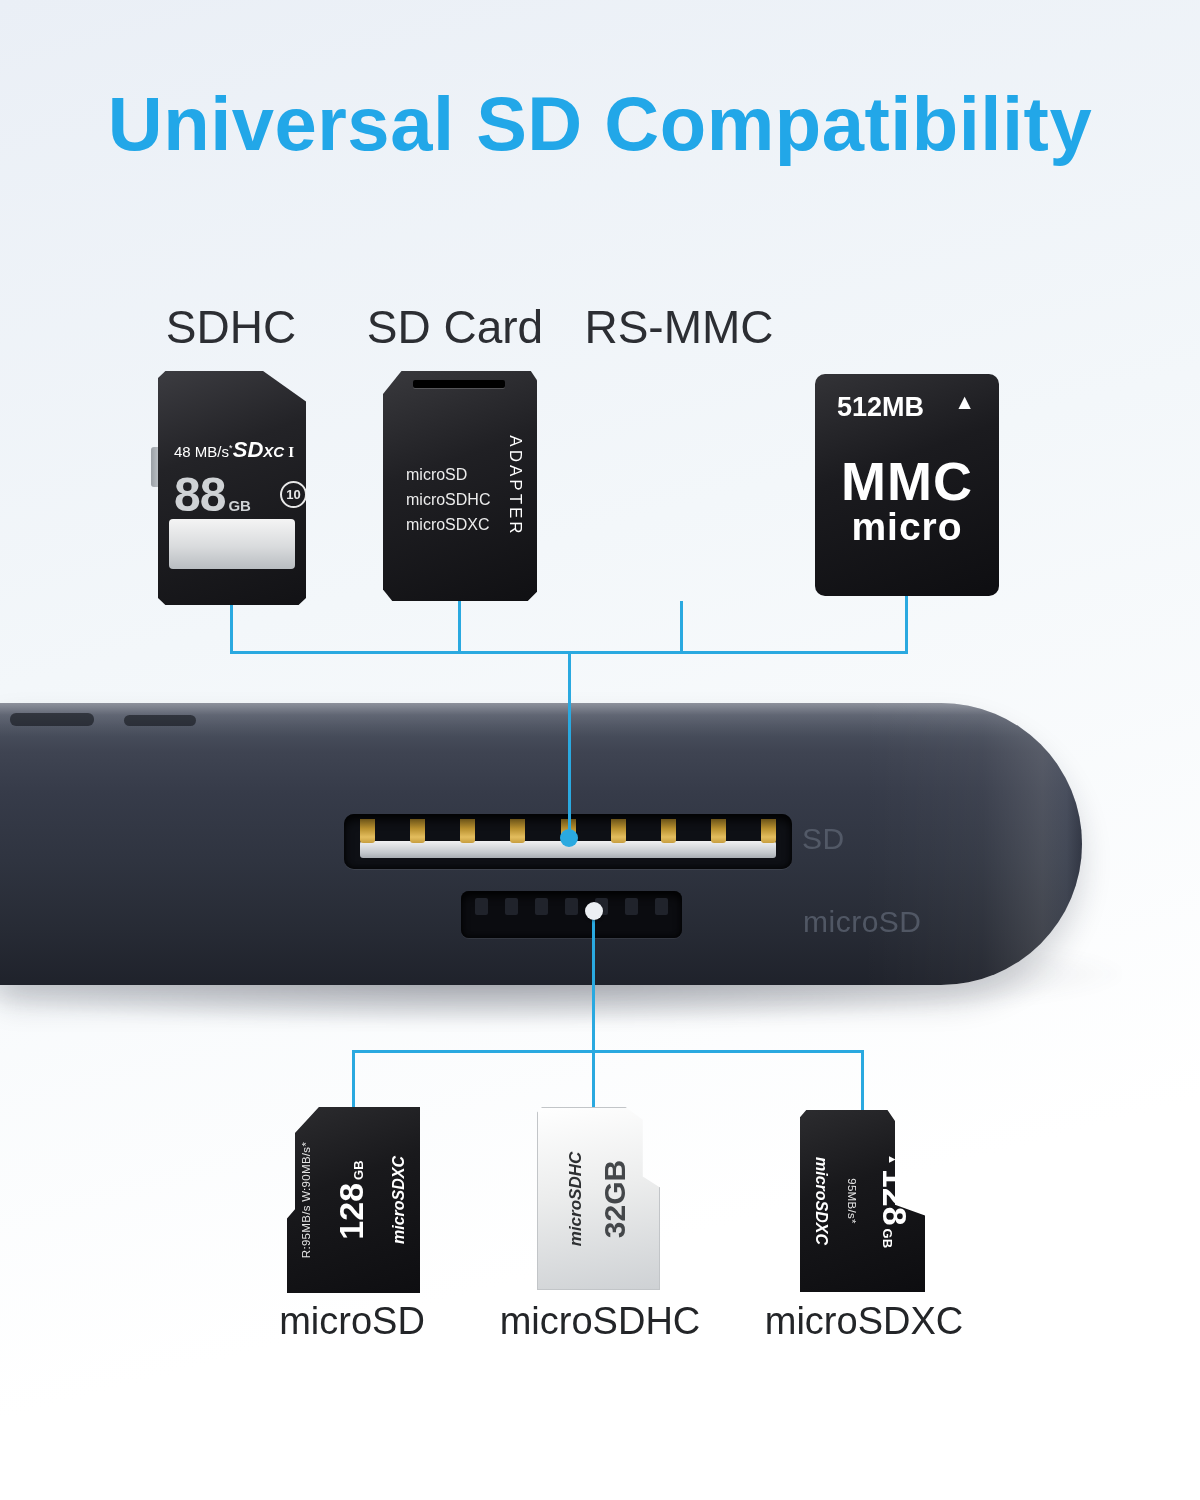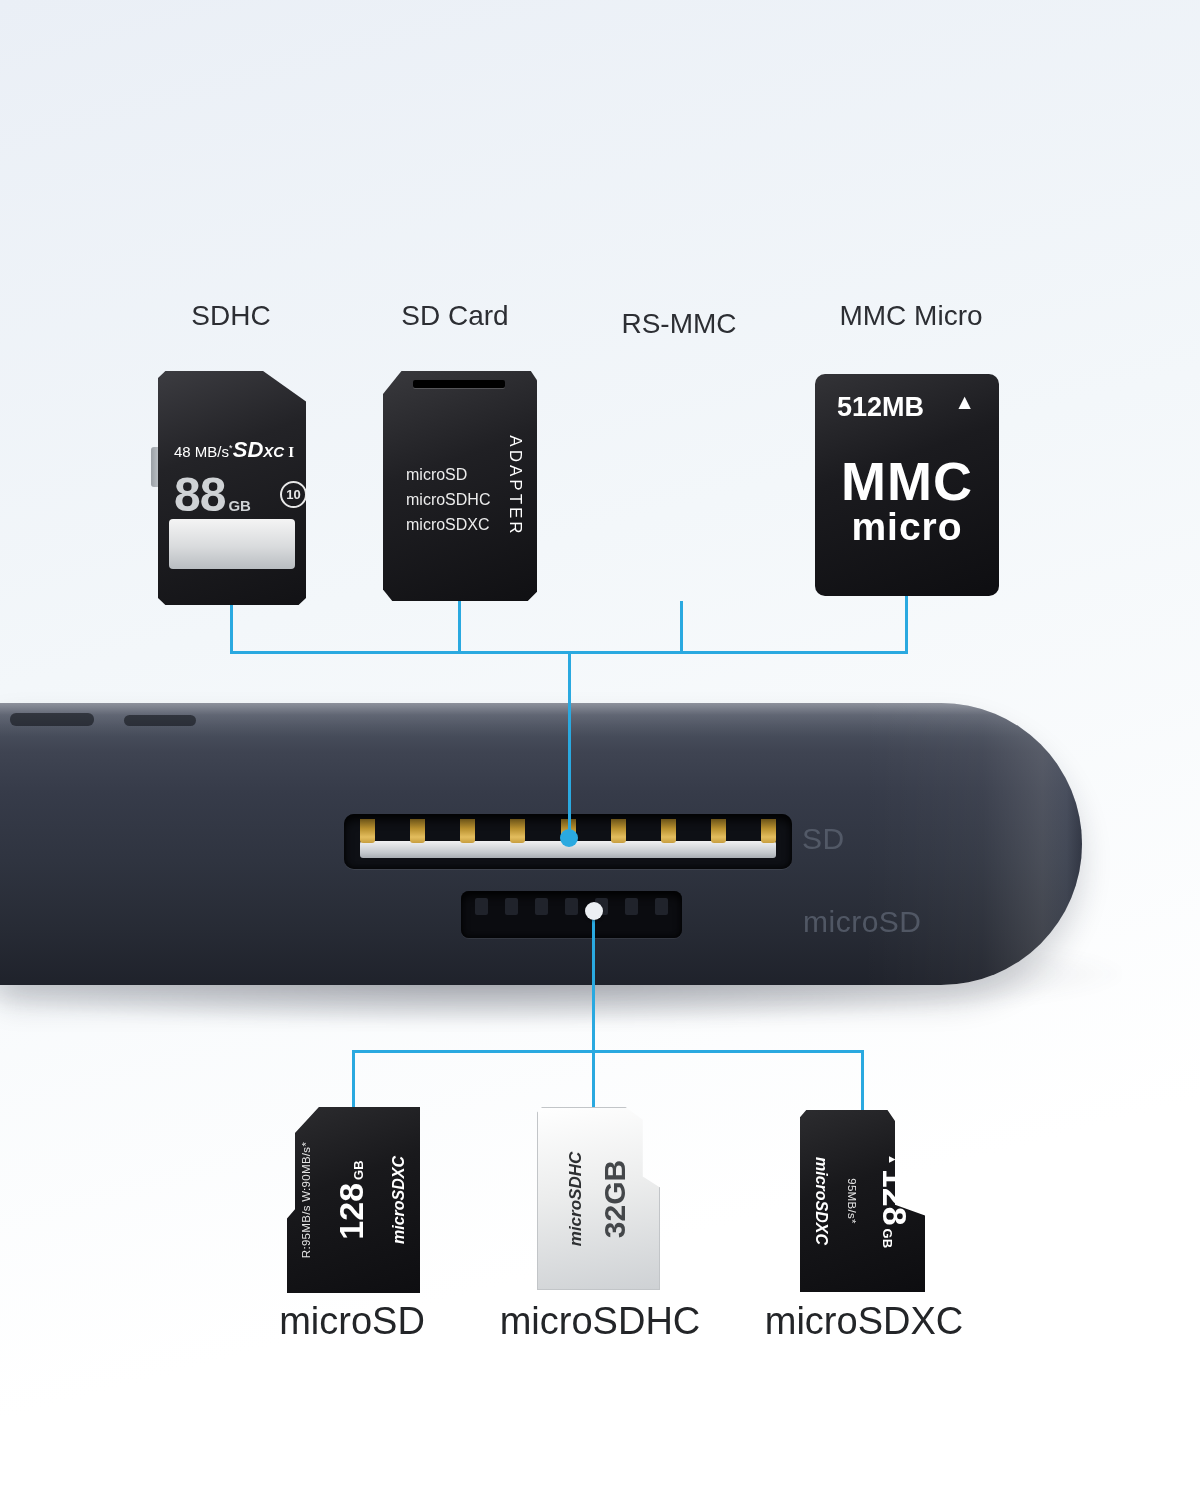--- a/index.html
+++ b/index.html
@@ -7,21 +7,21 @@
   .stage {
     position:relative; width:1200px; height:1500px; overflow:hidden;
     background:linear-gradient(165deg,#eaeff6 0%,#f3f7fa 38%,#ffffff 78%,#ffffff 100%);
     font-family:"Liberation Sans", sans-serif;
   }
   .title {
     position:absolute; top:80px; left:0; width:100%; text-align:center;
     font-size:76px; font-weight:bold; color:#22a7e8; letter-spacing:0.5px; z-index:4;
   }
   .lbl {
-    position:absolute; transform:translateX(-50%); font-size:28px; color:#2c2e33;
+    position:absolute; transform:translateX(-50%); font-size:46px; color:#2c2e33;
     white-space:nowrap; z-index:4;
   }
   .lbl-b { position:absolute; transform:translateX(-50%); font-size:38px; color:#232528; white-space:nowrap; z-index:4; }
 
   
   .cline { position:absolute; background:#2aa9e0; z-index:5; }
   .v { width:3px; } .h { height:3px; }
   .dot { position:absolute; width:18px; height:18px; border-radius:50%; z-index:6; }
   .dot-sd { background:#2aa9e0; }
   .dot-micro { background:#eceff3; box-shadow:0 1px 3px rgba(0,0,0,0.45); }
@@ -143,25 +143,25 @@
   .msd-logo { font-style:italic; font-weight:bold; font-size:16px; color:#fff; }
   .msdhc-logo { font-style:italic; font-weight:bold; font-size:17px; color:#2e3032; }
   .msdhc-cap { font-size:30px; font-weight:bold; color:#44474a; }
   .mark-sm { font-size:11px; color:#fff; margin-right:4px; vertical-align:6px; }
 </style>
 </head>
 <body>
 
 <div class="stage">
 
+  <h1 class="title">Universal SD Compatibility</h1>
 
   <div class="lbl" style="left:231px; top:300px;">SDHC</div>
   <div class="lbl" style="left:455px; top:300px;">SD Card</div>
-  <div class="lbl" style="left:679px; top:308px;">RS-MMC</div>
-  <div class="lbl" style="left:911px; top:300px;">MMC Micro</div>
+  <div class="lbl" style="left:679px; top:300px;">RS-MMC</div>
 
   <div class="lock-switch"></div>
   <div class="card sdhc">
     <div class="sdhc-row1">
       <span class="sdhc-speed"><span>48 MB/s</span><sup>*</sup></span>
       <span class="sdhc-logo"><em>SD</em><i>XC</i><b class="uhs">I</b></span>
     </div>
     <div class="sdhc-cap">
       <span class="cap-num">88</span><span class="cap-unit">GB</span>
       <span class="c10">10</span>

